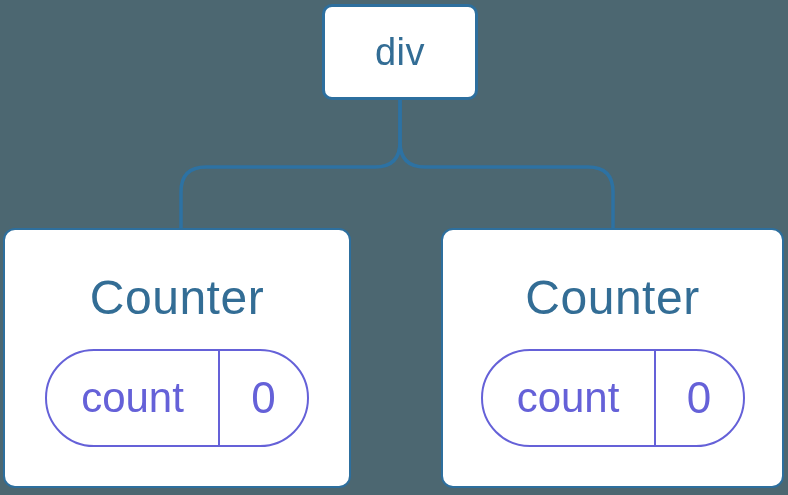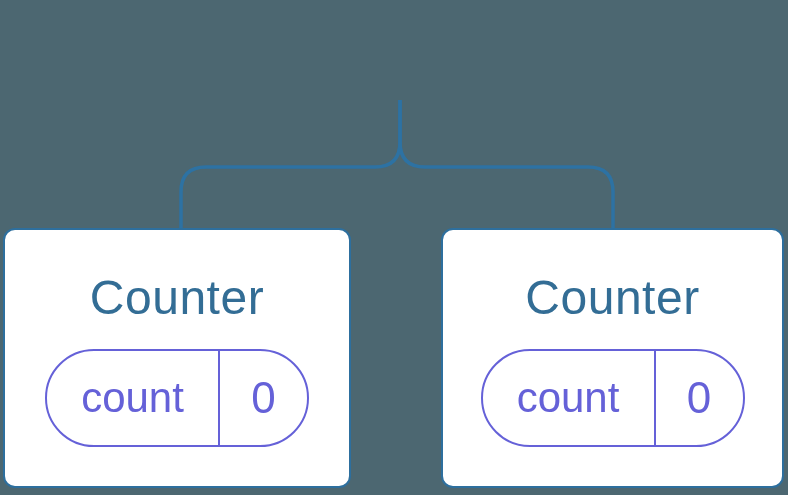--- a/index.html
+++ b/index.html
@@ -115,20 +115,23 @@
 </head>
 <body>
 
 <div class="stage">
 
   <svg class="connector" viewBox="0 0 788 495" xmlns="http://www.w3.org/2000/svg">
     <path d="M 400 100 L 400 142 Q 400 167 375 167 L 206 167 Q 181 167 181 192 L 181 228"></path>
     <path d="M 400 100 L 400 142 Q 400 167 425 167 L 588 167 Q 613 167 613 192 L 613 228"></path>
   </svg>
 
+  <div class="root-node">
+    <span class="label">div</span>
+  </div>
 
   <div class="card left">
     <div class="title">Counter</div>
     <div class="pill">
       <div class="key-cell">
         <span class="key">count</span>
       </div>
       <div class="value-cell">
         <span class="value">0</span>
       </div>

